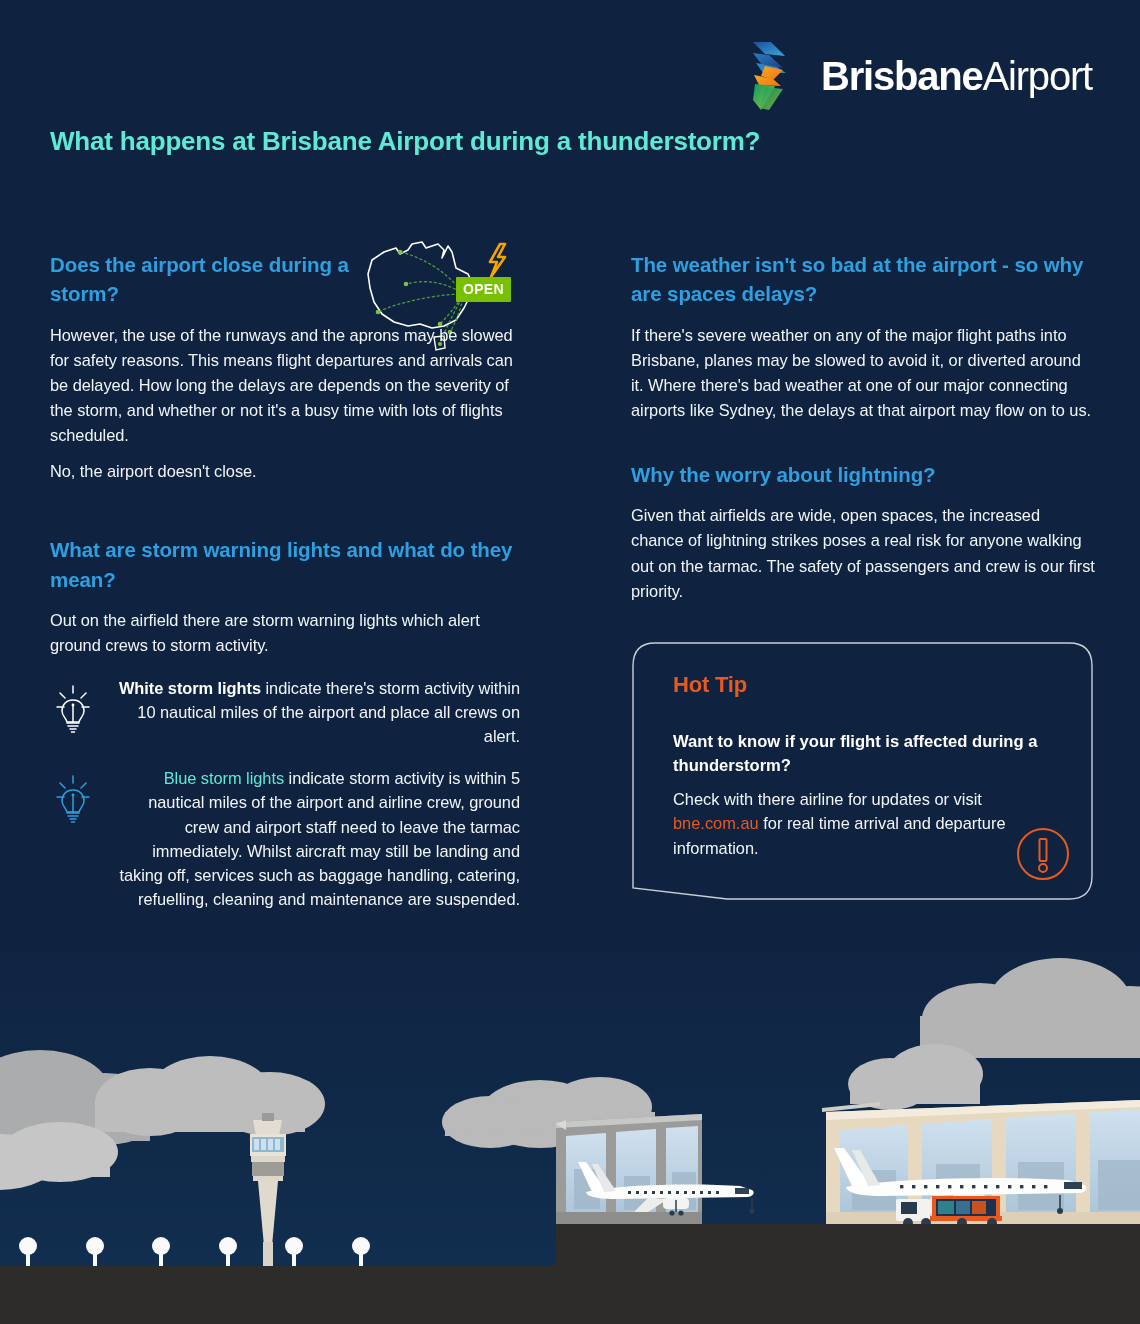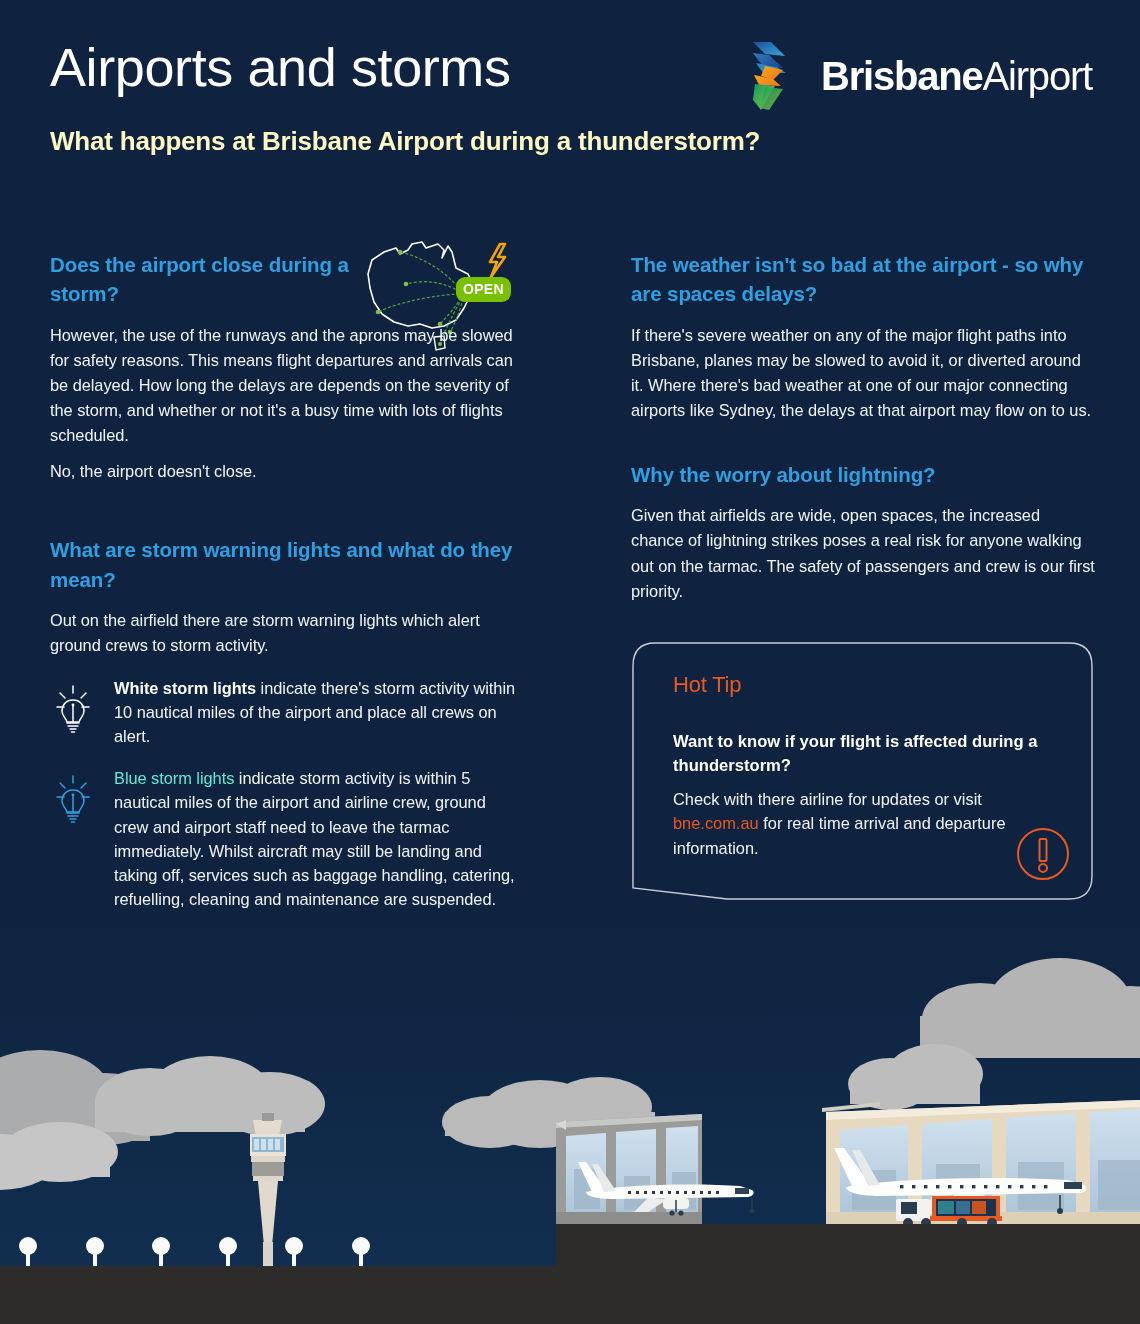--- a/index.html
+++ b/index.html
@@ -33,21 +33,21 @@
     letter-spacing: -0.4px;
     color: #ffffff;
     line-height: 1.1;
   }
   .subtitle {
     position: absolute;
     left: 50px;
     top: 122px;
     font-size: 26px;
     font-weight: bold;
-    color: #fef9c3;
+    color: #5eead4;
     line-height: 1.48;
     letter-spacing: -0.2px;
   }
   .logo {
     position: absolute;
     right: 48px;
     top: 40px;
     display: flex;
     align-items: center;
     gap: 30px;
@@ -93,20 +93,21 @@
   p.body:last-child { margin-bottom: 8px; }
   .gap-lg { height: 40px; }
   .gap-md { height: 26px; }
 
   
   .bullet {
     display: flex;
     gap: 18px;
     margin-top: 18px;
     align-items: flex-start;
+    text-align: right;
   }
   .bullet .bulb { flex: 0 0 auto; width: 46px; padding-top: 4px; }
   .bullet .btext {
     font-size: 16.4px;
     color: #f2f5f8;
     line-height: 1.47;
     letter-spacing: -0.05px;
   }
   .btext b.white { color: #ffffff; font-weight: bold; }
   .btext b.blue { color: #5eead4; font-weight: normal; }
@@ -135,21 +136,21 @@
     height: 258px;
   }
   .hottip-inner {
     position: absolute;
     left: 42px;
     top: 30px;
     right: 30px;
   }
   .hottip-title {
     font-size: 22px;
-    font-weight: normal;
+    font-weight: bold;
     color: #e8591f;
     margin-bottom: 3px;
     letter-spacing: -0.2px;
   }
   .hottip-q {
     font-size: 16.6px;
     font-weight: bold;
     color: #ffffff;
     line-height: 1.47;
     margin-bottom: 8px;
@@ -177,21 +178,20 @@
     width: 1140px;
     height: 400px;
   }
 </style>
 </head>
 <body>
 
 <div class="page">
 
   <div class="header">
-    <div class="title">Airports and storms</div>
     <div class="subtitle">What happens at Brisbane Airport during a thunderstorm?</div>
 
     <div class="logo">
       <svg class="logo-mark" viewBox="0 0 42 72">
         <defs>
           <linearGradient id="gBlue" x1="0" y1="0" x2="1" y2="1">
             <stop offset="0" stop-color="#1b4f9c"></stop>
               <stop offset="1" stop-color="#3ba7dd"></stop>
           </linearGradient>
           <linearGradient id="gBlue2" x1="0" y1="0" x2="1" y2="1">
@@ -243,21 +243,21 @@
         <circle cx="48" cy="20" r="2.3"></circle>
         <circle cx="54" cy="52" r="2.3"></circle>
         <circle cx="26" cy="80" r="2.3"></circle>
         <circle cx="88" cy="92" r="2.3"></circle>
         <circle cx="98" cy="100" r="2.3"></circle>
         <circle cx="88" cy="112" r="2.1"></circle>
       </g>
 
       <path d="M148 12 L138 30 L145 30 L139 45 L153 25 L146 25 L153 12 Z" fill="none" stroke="#f5a400" stroke-width="2.6" stroke-linejoin="round"></path>
     </svg>
-    <div style="position:absolute;left:104px;top:45px;background:#79c000;border-radius:9px;padding:3px 7px 4px;">
+    <div style="position:absolute;left:104px;top:45px;background:#79c000;border-radius:1px;padding:3px 7px 4px;">
       <span style="color:#ffffff;font-size:14px;font-weight:bold;letter-spacing:0.3px;">OPEN</span>
     </div>
   </div>
 
   <div class="col-left">
 
     <h2 class="sec" style="width:300px;">Does the airport close during a storm?</h2>
     <p class="body">However, the use of the runways and the aprons may be slowed for safety reasons. This means flight departures and arrivals can be delayed. How long the delays are depends on the severity of the storm, and whether or not it's a busy time with lots of flights scheduled.</p>
     <p class="body">No, the airport doesn't close.</p>
 

